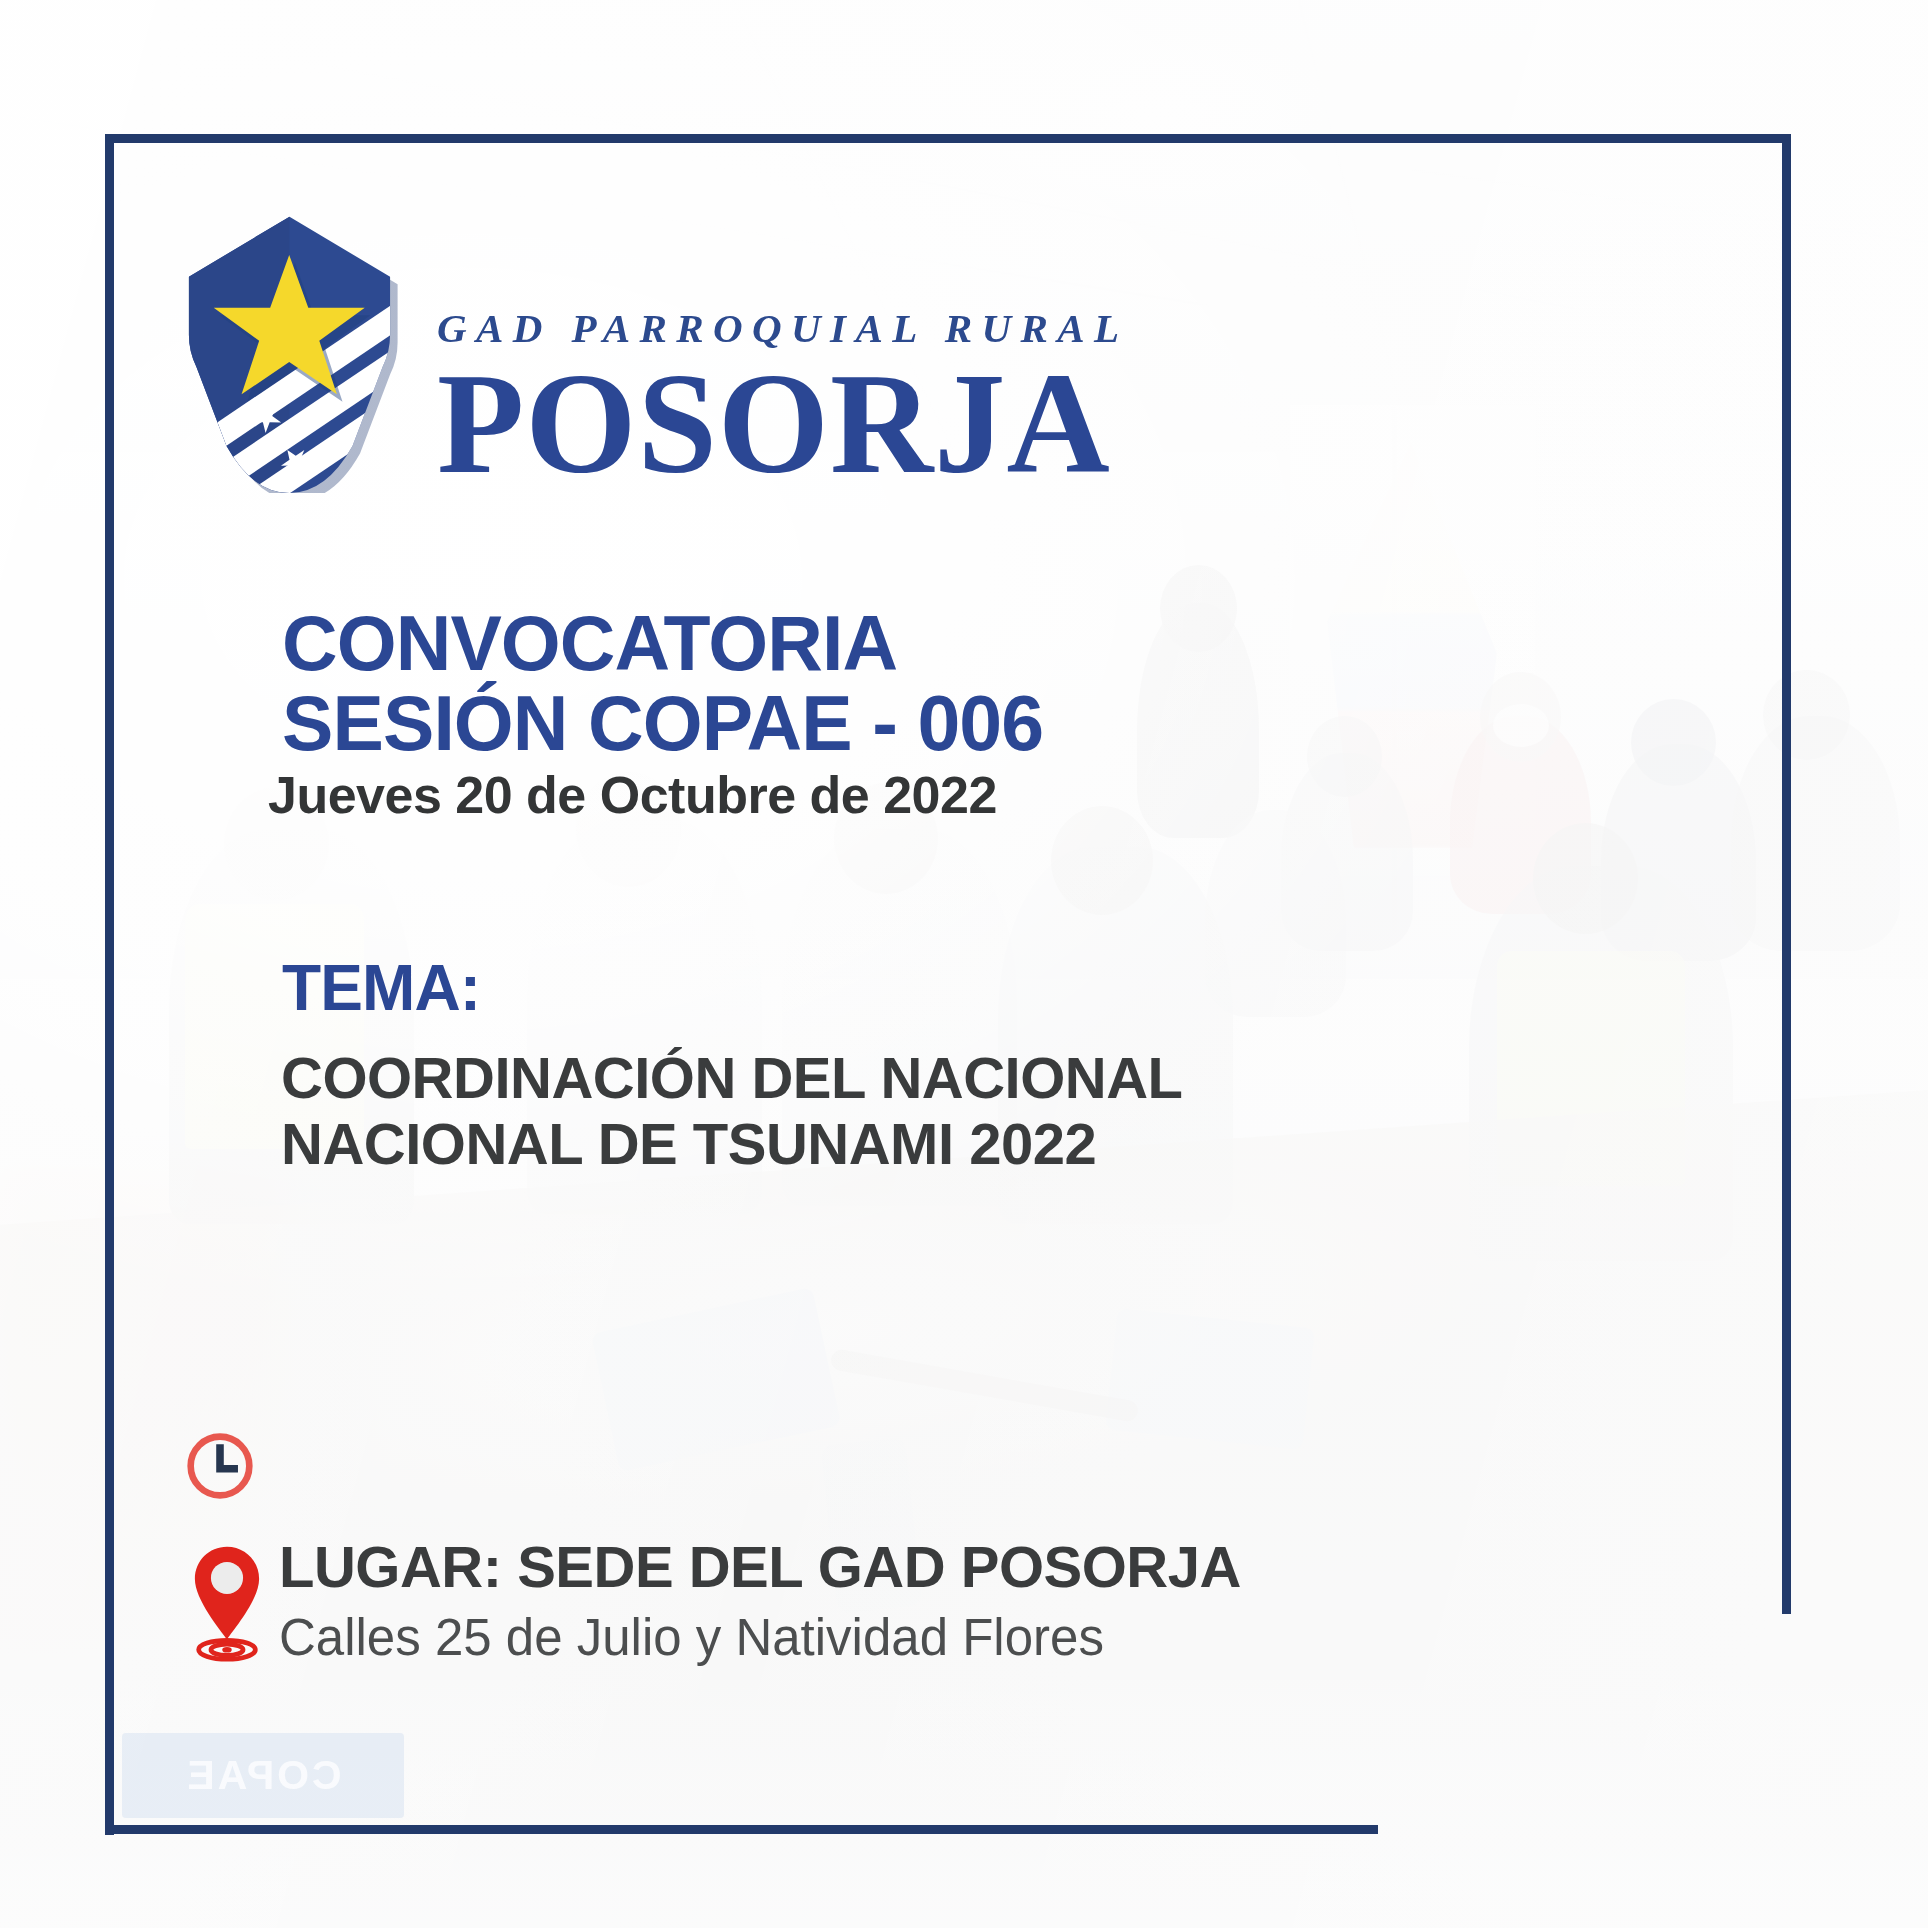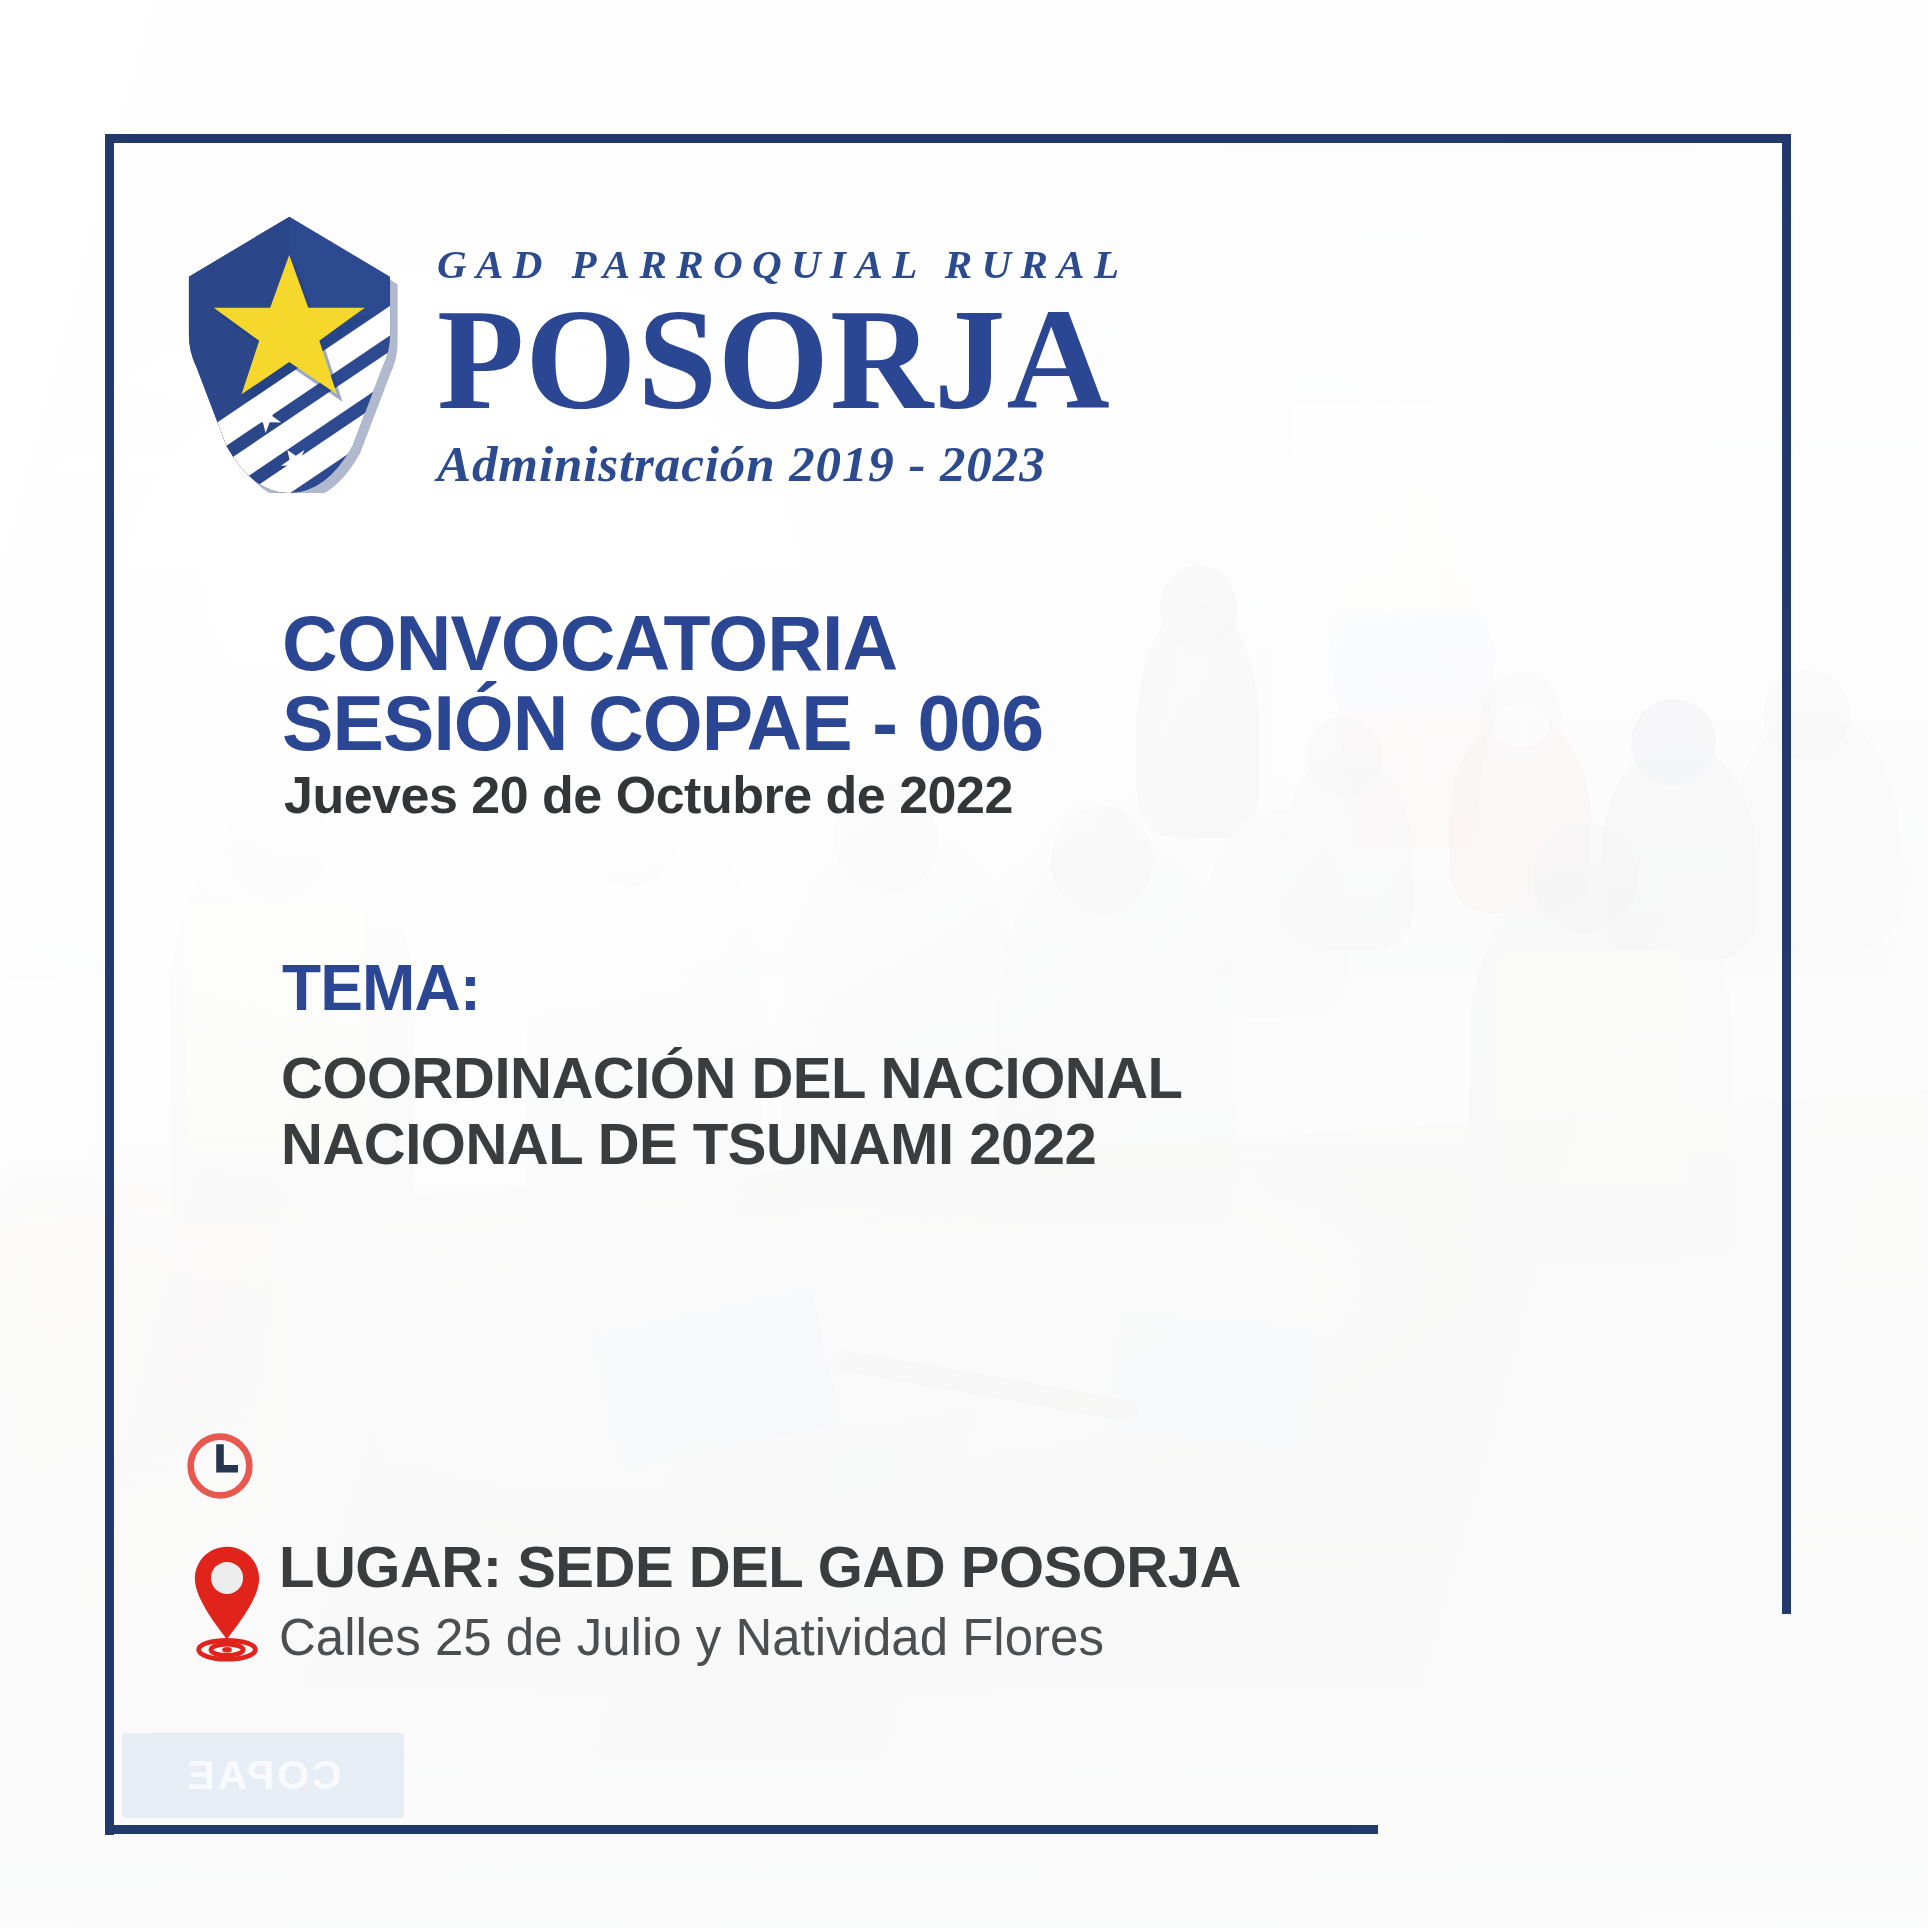--- a/index.html
+++ b/index.html
@@ -125,21 +125,21 @@
   }
 
   
   .conv{
     position:absolute; left:282px; top:603px;
     font-weight:bold; font-size:77px; line-height:1.04;
     letter-spacing:-0.9px; color:#2b4794; white-space:nowrap;
   }
   .conv .l2{ display:block; }
   .date{
-    position:absolute; left:284px; top:765px;
+    position:absolute; left:268px; top:765px;
     font-weight:bold; font-size:52px; color:#333536; letter-spacing:-0.5px;
     white-space:nowrap;
   }
 
   .tema-label{
     position:absolute; left:282px; top:951px;
     font-weight:bold; font-size:64px; color:#2b4794; letter-spacing:-0.9px;
   }
   .tema-body{
     position:absolute; left:281px; top:1045px;
@@ -284,21 +284,20 @@
 
           <polygon points="129,42 155,114 232,114 170,159 194,232 129,188 64,232 88,159 26,114 103,114" fill="#20407f" opacity="0.45" transform="translate(6,8) scale(0.78) translate(36,18)"></polygon>
 
           <polygon points="129,42 155,114 232,114 170,159 194,232 129,188 64,232 88,159 26,114 103,114" fill="#f5d82b" transform="scale(0.78) translate(36,18)"></polygon>
         </svg>
       </div>
 
       <div class="logo-text">
         <div class="brand-top">GAD PARROQUIAL RURAL</div>
         <div class="brand-main">POSORJA</div>
-        <div class="brand-sub">Administración 2019 - 2023</div>
       </div>
     </div>
 
     <div class="conv">
       <span class="l1">CONVOCATORIA</span>
       <span class="l2">SESIÓN COPAE - 006</span>
     </div>
     <div class="date">Jueves 20 de Octubre de 2022</div>
 
     <div class="tema-label">TEMA:</div>

